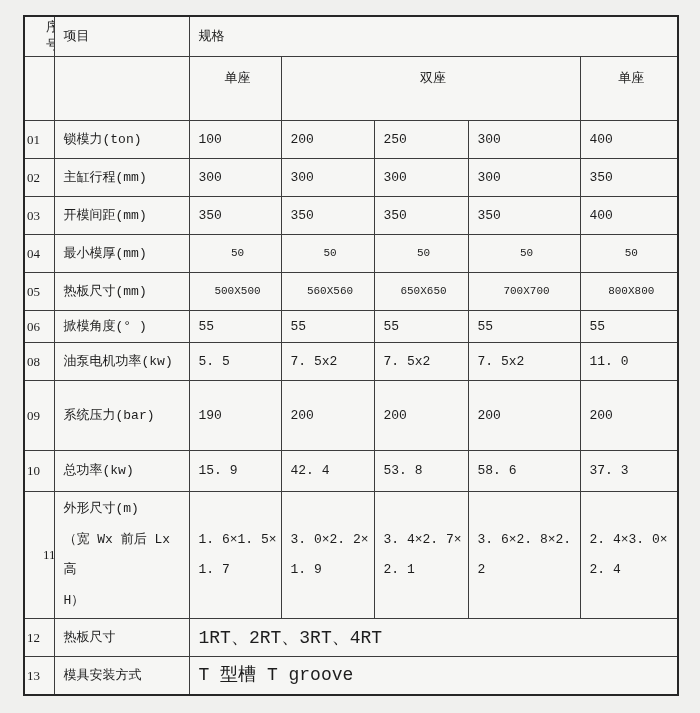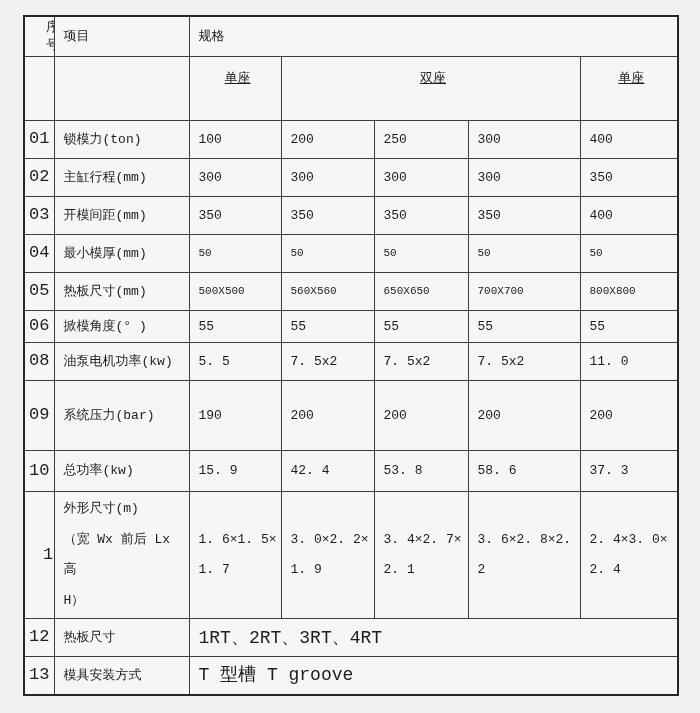--- a/index.html
+++ b/index.html
@@ -28,46 +28,47 @@
   td {
     border: 1px solid #3c3c3c;
     font-size: 13px;
     line-height: 1.35;
     vertical-align: middle;
     padding: 2px 4px 2px 9px;
     white-space: pre-line;
     overflow: hidden;
   }
   td.no-cell {
-    text-align: center;
+    text-align: left;
     padding: 2px 2px;
-    font-size: 17px;
+    font-size: 13px;
+    font-family: Liberation Serif, serif;
   }
   td.seq-head {
     text-align: right;
     padding: 2px 21px;
     word-break: break-all;
     line-height: 1.35;
     margin-top: 28px;
   }
   tr.r-h1  { height: 37px; }
-  tr.r-h2  { height: 64px; text-decoration: underline; }
+  tr.r-h2  { height: 64px; }
   tr.r-std { height: 38px; }
   tr.r-06  { height: 32px; padding-left: 48px; }
   tr.r-09  { height: 70px; }
   tr.r-10  { height: 41px; }
   tr.r-11  { height: 92px; }
   tr.r-11 td { line-height: 2.35; }
   tr.r-11 td.no-cell { line-height: 1.35; padding-left: 18px; }
   td.sub-head {
     text-align: center;
     vertical-align: top;
     padding-top: 13px;
   }
-  td.small-val { font-size: 11px; }
+  td.small-val { font-size: 11px; text-align: center; }
   td.mid-val   { font-size: 18px; }
 </style>
 </head>
 <body>
 
 <table class="spec-table">
   <colgroup>
     <col style="width:30px">
     <col style="width:135px">
     <col style="width:92px">

